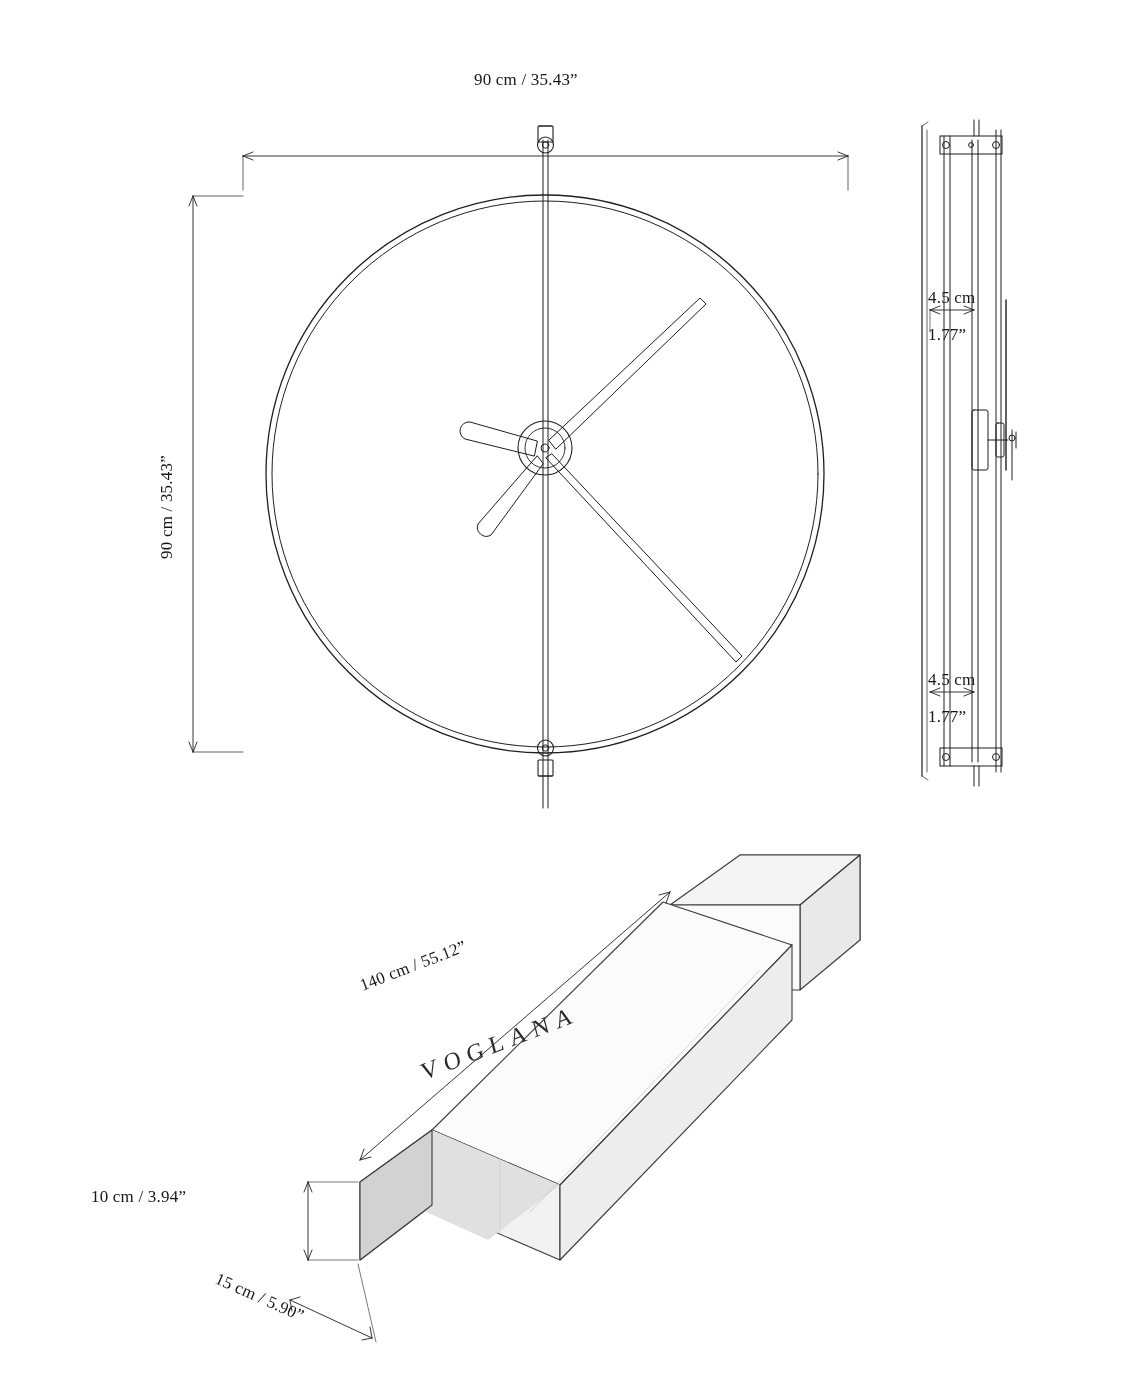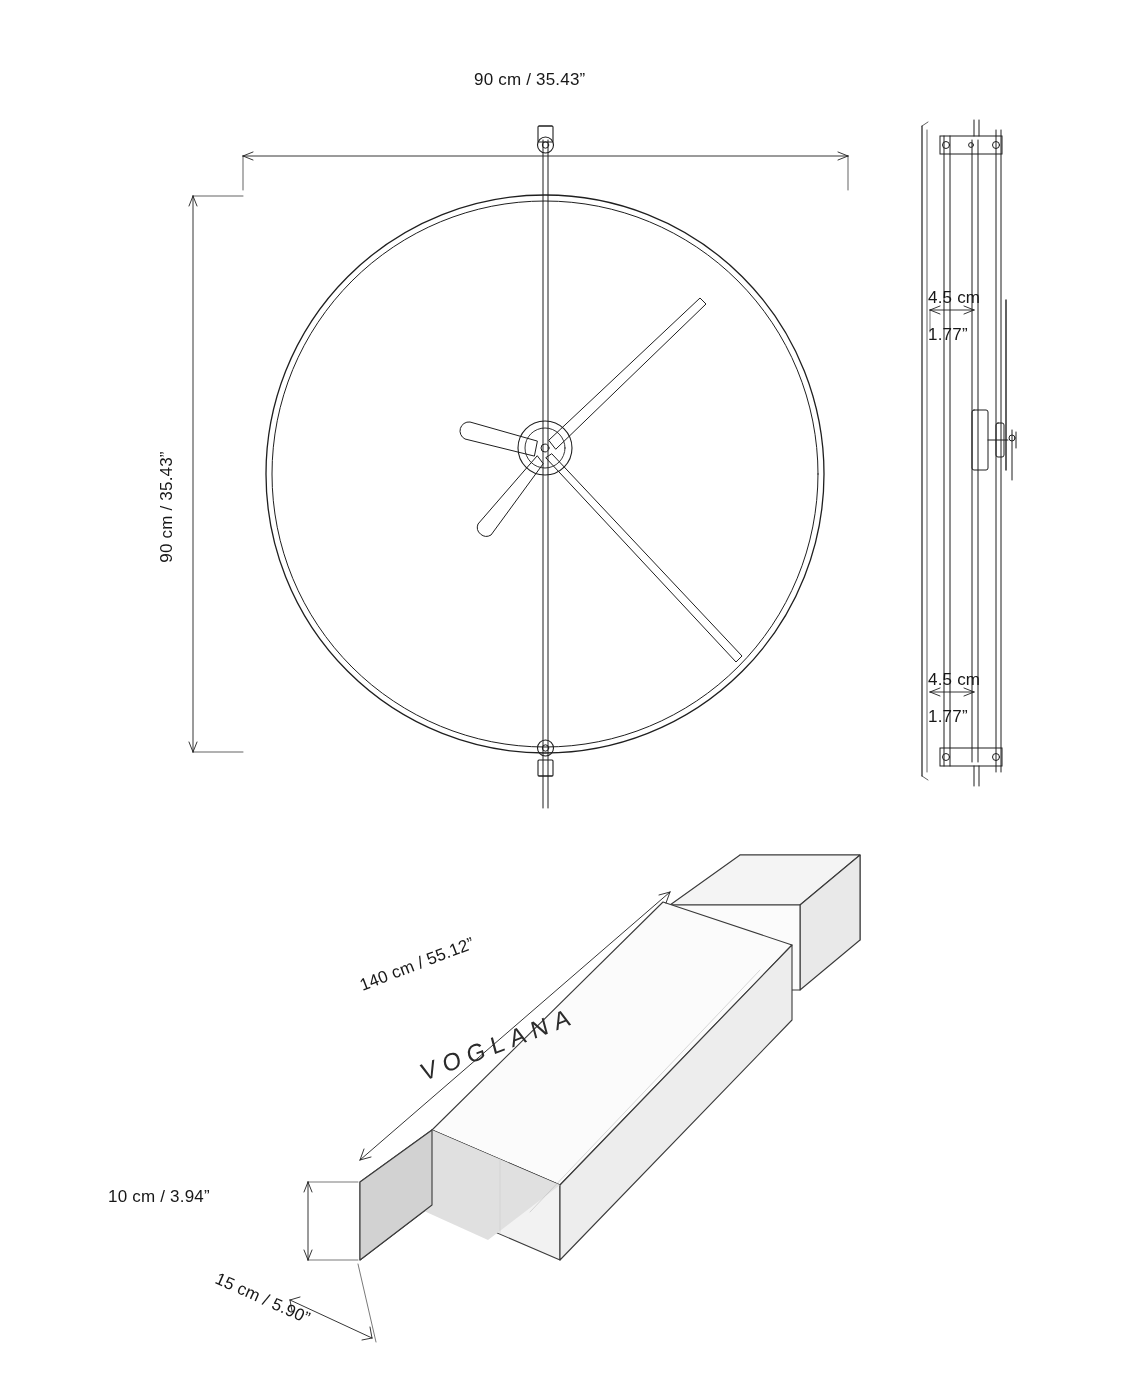--- a/index.html
+++ b/index.html
@@ -11,20 +11,21 @@
     width: 1140px;
     height: 1400px;
     position: relative;
     font-family: "Liberation Sans", sans-serif;
     color: #1a1a1a;
     overflow: hidden;
   }
   .sheet {
     position: absolute;
     inset: 0;
+    font-family: Liberation Serif, serif;
   }
   svg { display: block; }
   .dim-label {
     position: absolute;
     font-size: 17px;
     letter-spacing: 0.2px;
     color: #171717;
     white-space: nowrap;
   }
   #top-width-label {
@@ -45,21 +46,20 @@
   #side-dim-bot-in   { left: 928px; top: 707px; }
   #box-length-label {
     left: 357px;
     top: 977px;
     transform-origin: left top;
     transform: rotate(-21deg);
   }
   #box-height-label {
     left: 91px;
     top: 1187px;
-    margin-left: 17px;
   }
   #box-depth-label {
     left: 220px;
     top: 1269px;
     transform-origin: left top;
     transform: rotate(24deg);
   }
   .brand {
     position: absolute;
     left: 418px;

